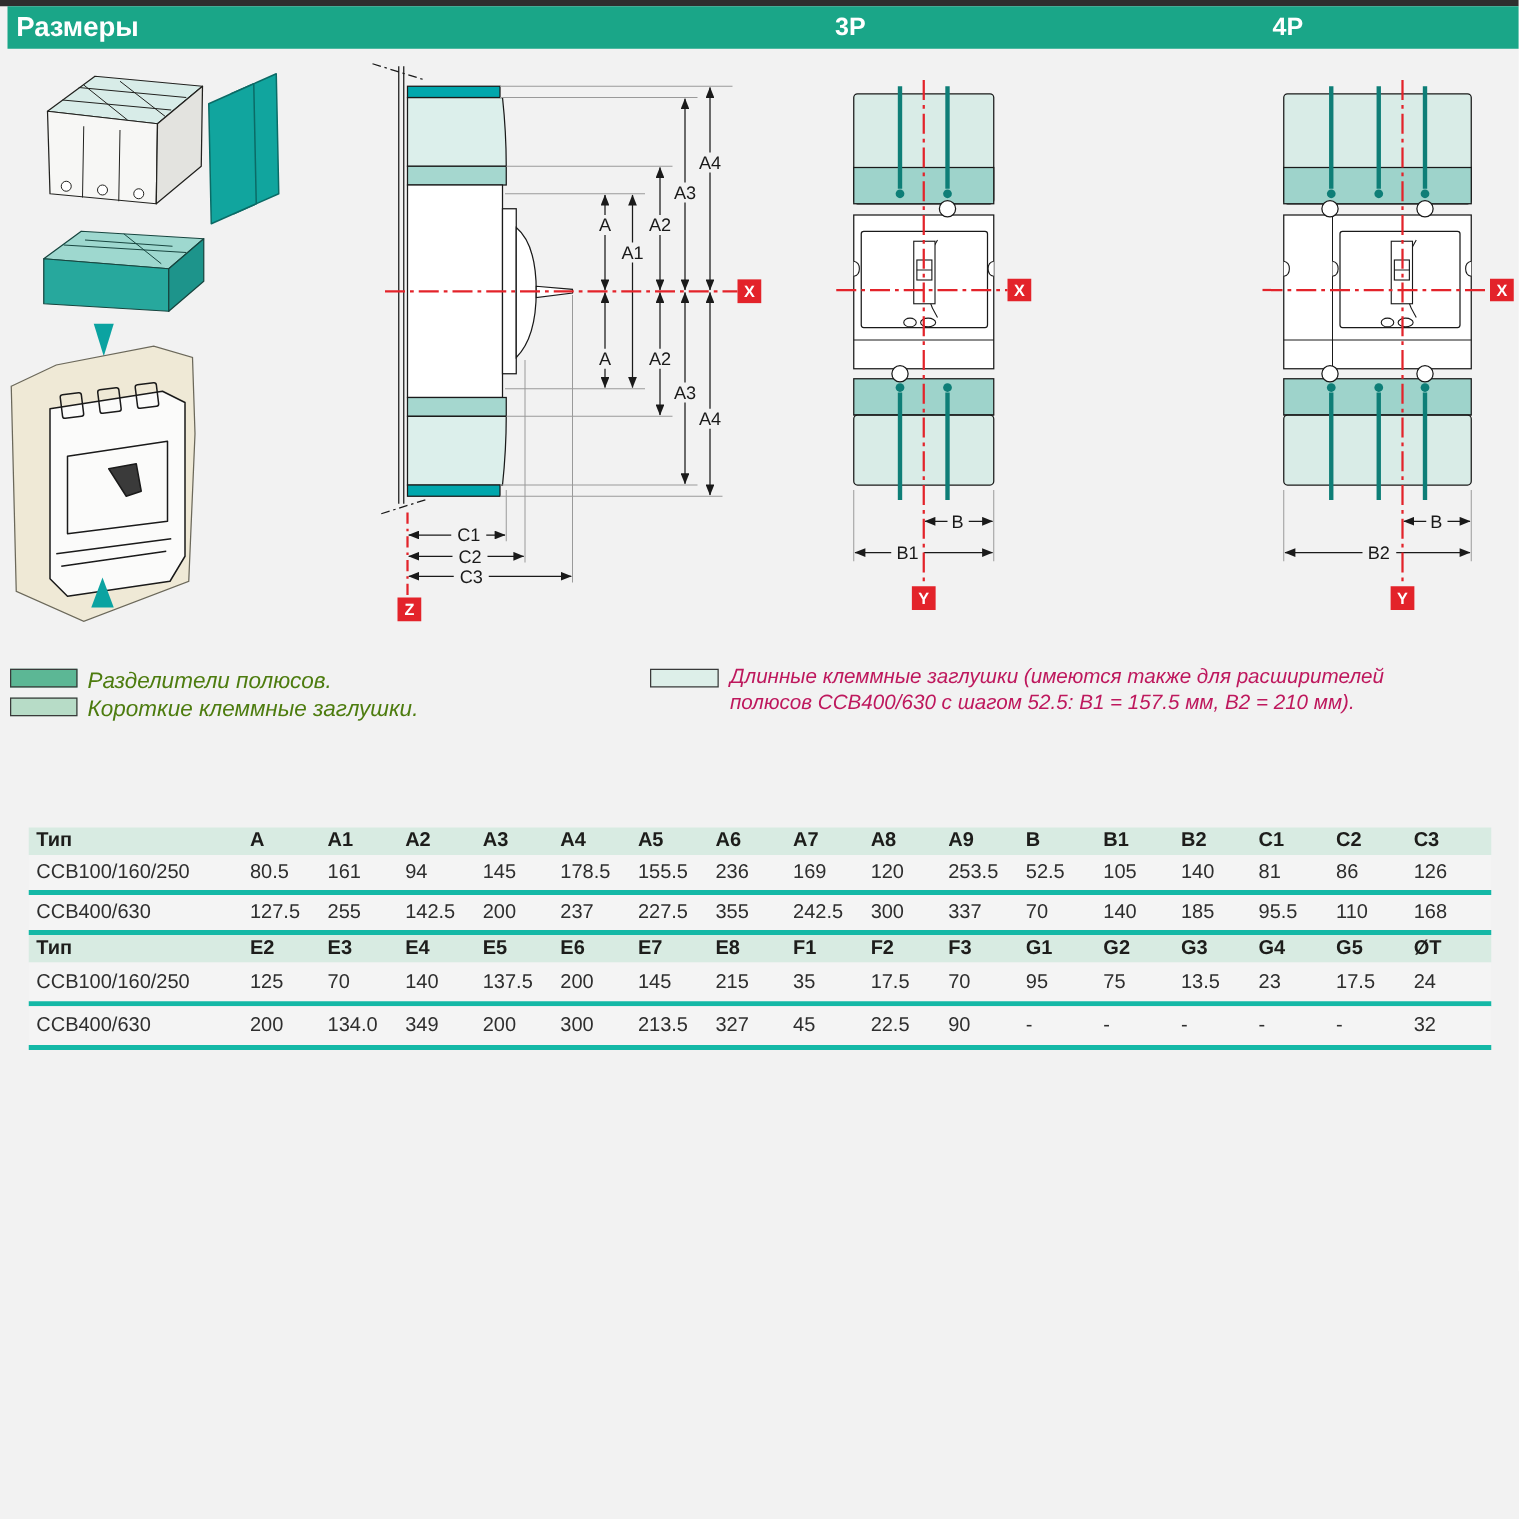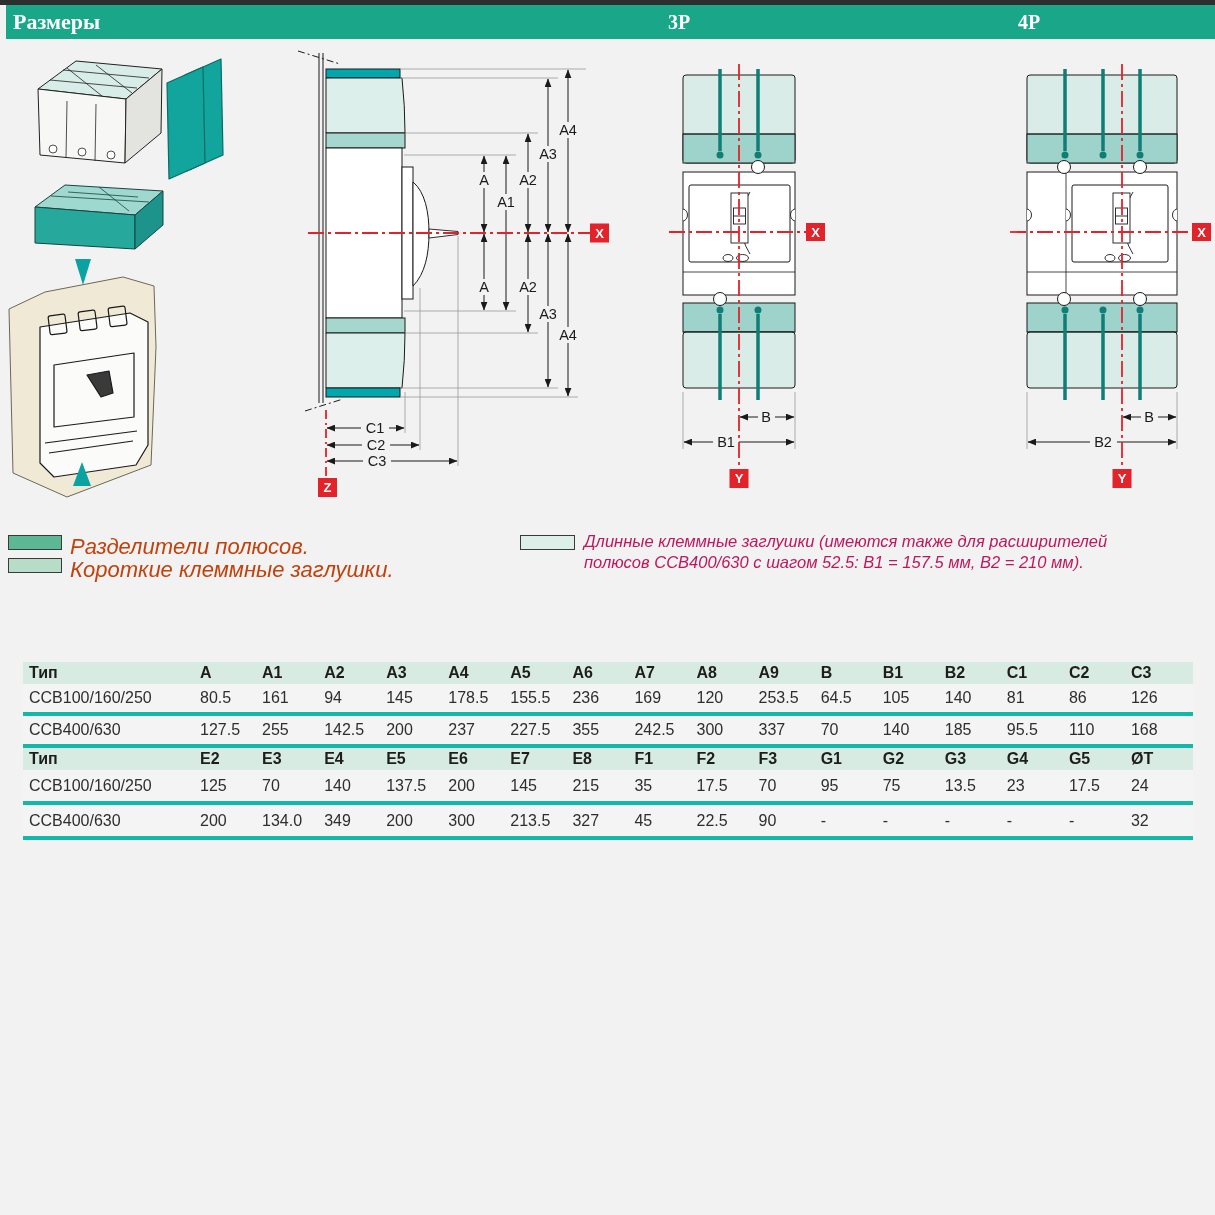--- a/index.html
+++ b/index.html
@@ -1,27 +1,27 @@
 <!DOCTYPE html>
 <html><head>
 <meta charset="utf-8">
 <style>
   html,body{margin:0;padding:0;}
   .page{position:relative;width:1215px;height:1215px;background:#f2f2f2;overflow:hidden;
         font-family:"Liberation Sans",sans-serif;color:#1d1d1b;}
   .top-strip{position:absolute;left:0;top:0;width:1215px;height:5px;background:#2e2e2e;}
-  .title-bar{position:absolute;left:6px;top:5px;width:1209px;height:34px;background:#1aa688;font-family:Liberation Serif, serif;}
+  .title-bar{position:absolute;left:6px;top:5px;width:1209px;height:34px;background:#1aa688;}
   .title-bar .ttl{position:absolute;left:7px;top:4px;font-size:22px;font-weight:bold;color:#fff;}
   .title-bar .p3{position:absolute;left:662px;top:6px;font-size:20px;font-weight:bold;color:#fff;}
   .title-bar .p4{position:absolute;left:1012px;top:6px;font-size:20px;font-weight:bold;color:#fff;text-align:right;}
   .drawing{position:absolute;}
   
   .legend-item{position:absolute;height:17px;}
   .swatch{position:absolute;left:0;top:1px;width:54px;height:15px;border:1px solid #3a3a3a;box-sizing:border-box;}
-  .legend-label{position:absolute;left:62px;top:0;font-style:italic;font-size:22px;color:#c2410c;white-space:nowrap;}
+  .legend-label{position:absolute;left:62px;top:0;font-style:italic;font-size:18px;color:#4d7c0f;white-space:nowrap;}
   .legend-note{position:absolute;left:584px;top:531px;width:600px;font-style:italic;font-size:16.5px;
                color:#be185d;line-height:21px;}
   
   .dims-table{position:absolute;left:23px;top:662px;width:1170px;font-size:16px;}
   .trow{display:grid;grid-template-columns:177px repeat(16,1fr);align-items:center;}
   .thead{background:#d8ebe2;height:22px;font-weight:bold;color:#1d1d1b;}
   .tdata{height:28px;background:#f4f4f4;color:#2e2e2e;border-bottom:4px solid #14b8a6;}
   .sec2 .tdata{height:31px;}
   .tcell{overflow:hidden;white-space:nowrap;}
   .tcell.first{padding-left:6px;}
@@ -346,21 +346,21 @@
           <div class="tcell">80.5</div>
           <div class="tcell">161</div>
           <div class="tcell">94</div>
           <div class="tcell">145</div>
           <div class="tcell">178.5</div>
           <div class="tcell">155.5</div>
           <div class="tcell">236</div>
           <div class="tcell">169</div>
           <div class="tcell">120</div>
           <div class="tcell">253.5</div>
-          <div class="tcell">64.5</div>
+          <div class="tcell">52.5</div>
           <div class="tcell">105</div>
           <div class="tcell">140</div>
           <div class="tcell">81</div>
           <div class="tcell">86</div>
           <div class="tcell">126</div>
         </div>
         <div class="trow tdata">
           <div class="tcell first">CCB400/630</div>
           <div class="tcell">127.5</div>
           <div class="tcell">255</div>

